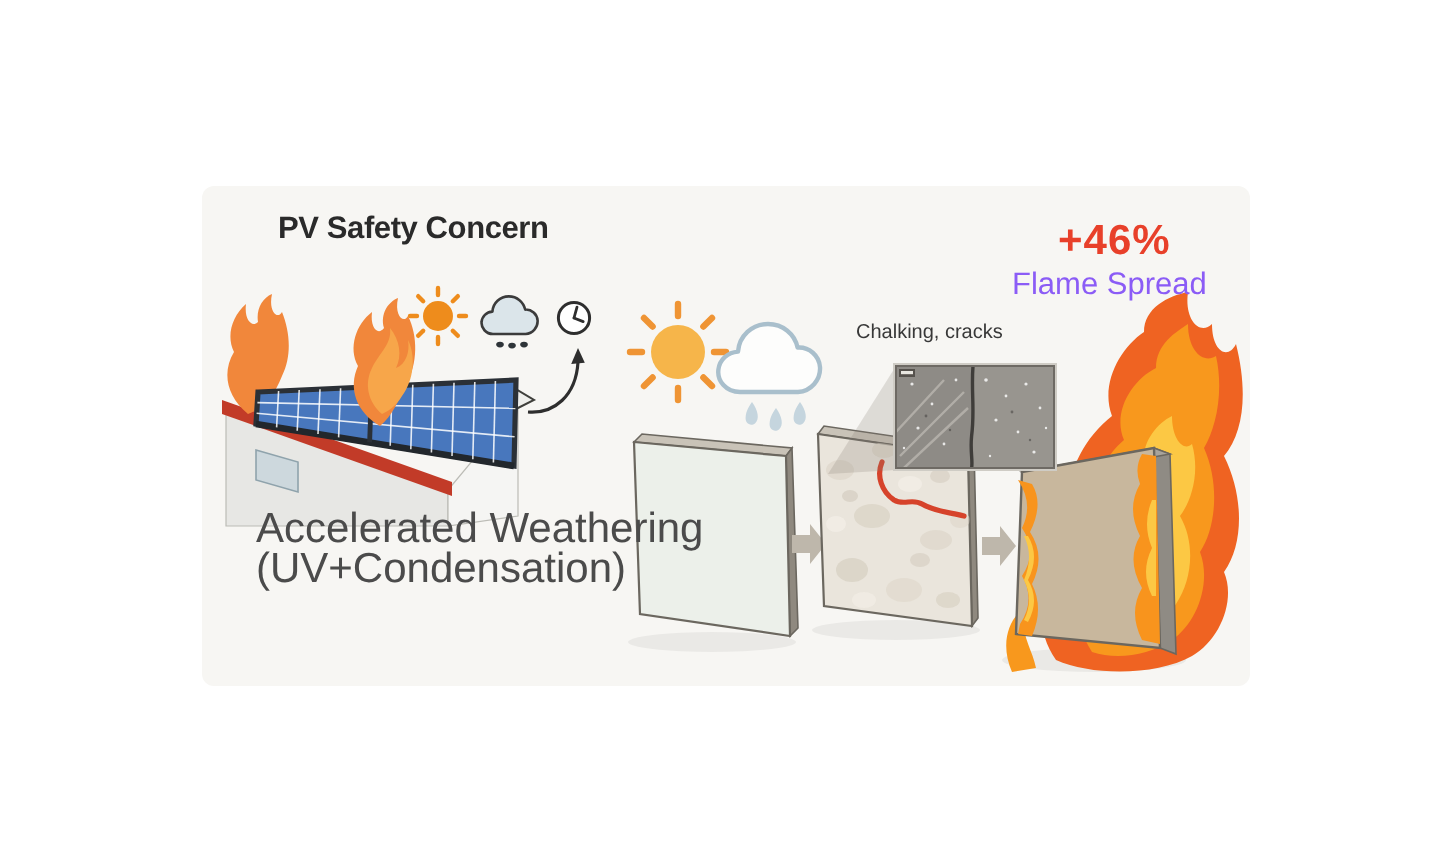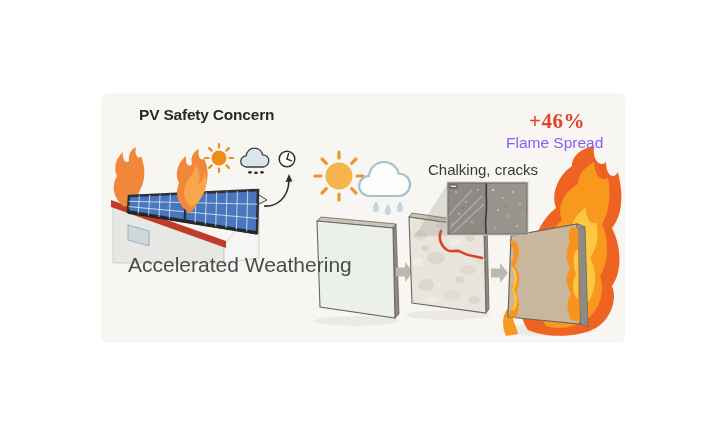--- a/index.html
+++ b/index.html
@@ -4,22 +4,22 @@
 <style>
   html,body{margin:0;padding:0;background:#ffffff;}
   .canvas{position:relative;width:660px;height:432px;background:#ffffff;overflow:hidden;
           font-family:"Liberation Sans","DejaVu Sans",sans-serif;border-radius:11px;}
   .backdrop{position:absolute;left:101px;top:93px;width:524px;height:250px;
             background:#f7f6f3;border-radius:6px;}
   svg.art{position:absolute;left:0;top:0;}
   .txt{position:absolute;white-space:nowrap;}
   .title{left:139px;top:106px;font-size:15.5px;font-weight:bold;color:#2a2a2a;letter-spacing:-0.2px;}
   .caption{left:128px;top:255px;font-size:21px;color:#4b4b4b;line-height:20px;}
-  .defect{left:428px;top:161px;font-size:15px;color:#383838;}
-  .result-value{left:529px;top:109px;font-size:21px;font-weight:bold;color:#e8402a;letter-spacing:0.5px;font-family:Liberation Serif, serif;}
+  .defect{left:428px;top:161px;font-size:10px;color:#383838;}
+  .result-value{left:529px;top:109px;font-size:21px;font-weight:bold;color:#e8402a;letter-spacing:0.5px;}
   .result-label{left:506px;top:134px;font-size:15.5px;color:#8b5cf6;}
 </style>
 </head>
 <body>
 
 <div class="canvas">
   <div class="backdrop"></div>
 
   <svg class="art" width="720" height="432" viewBox="0 0 720 432">
 
@@ -229,19 +229,20 @@
         <rect x="450.5" y="185.5" width="6" height="1.6" fill="#e8e6e0"></rect>
       </g>
       <rect x="448" y="183" width="79" height="51" fill="none" stroke="#6e6a64" stroke-width="1"></rect>
     </g>
   </svg>
 
   <div class="txt title">PV Safety Concern</div>
 
   <div class="txt caption">
     <div>Accelerated Weathering</div>
+    <div>(UV+Condensation)</div>
   </div>
 
   <div class="txt defect">Chalking, cracks</div>
 
   <div class="txt result-value">+46%</div>
   <div class="txt result-label">Flame Spread</div>
 </div>
 
 </body></html>

